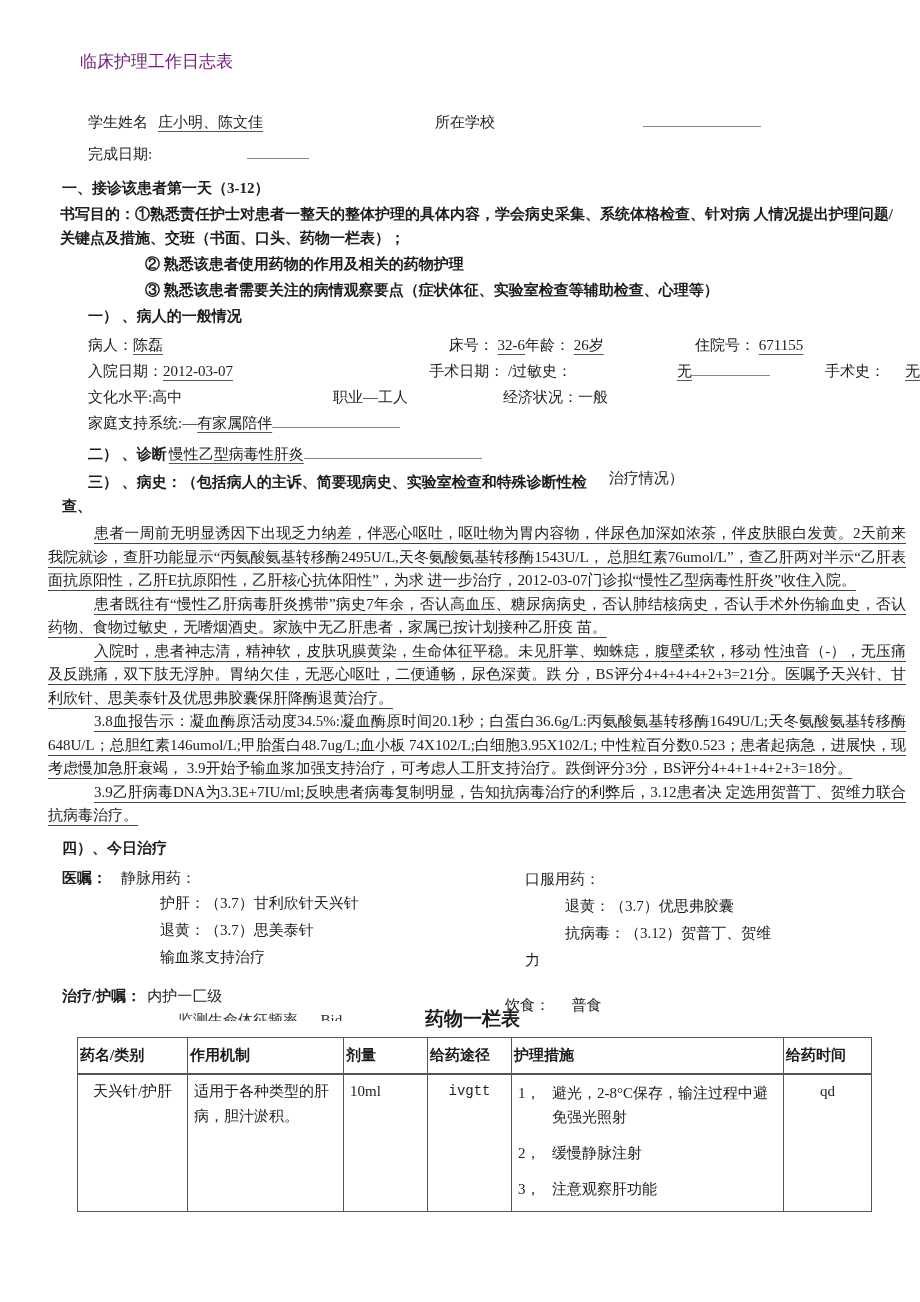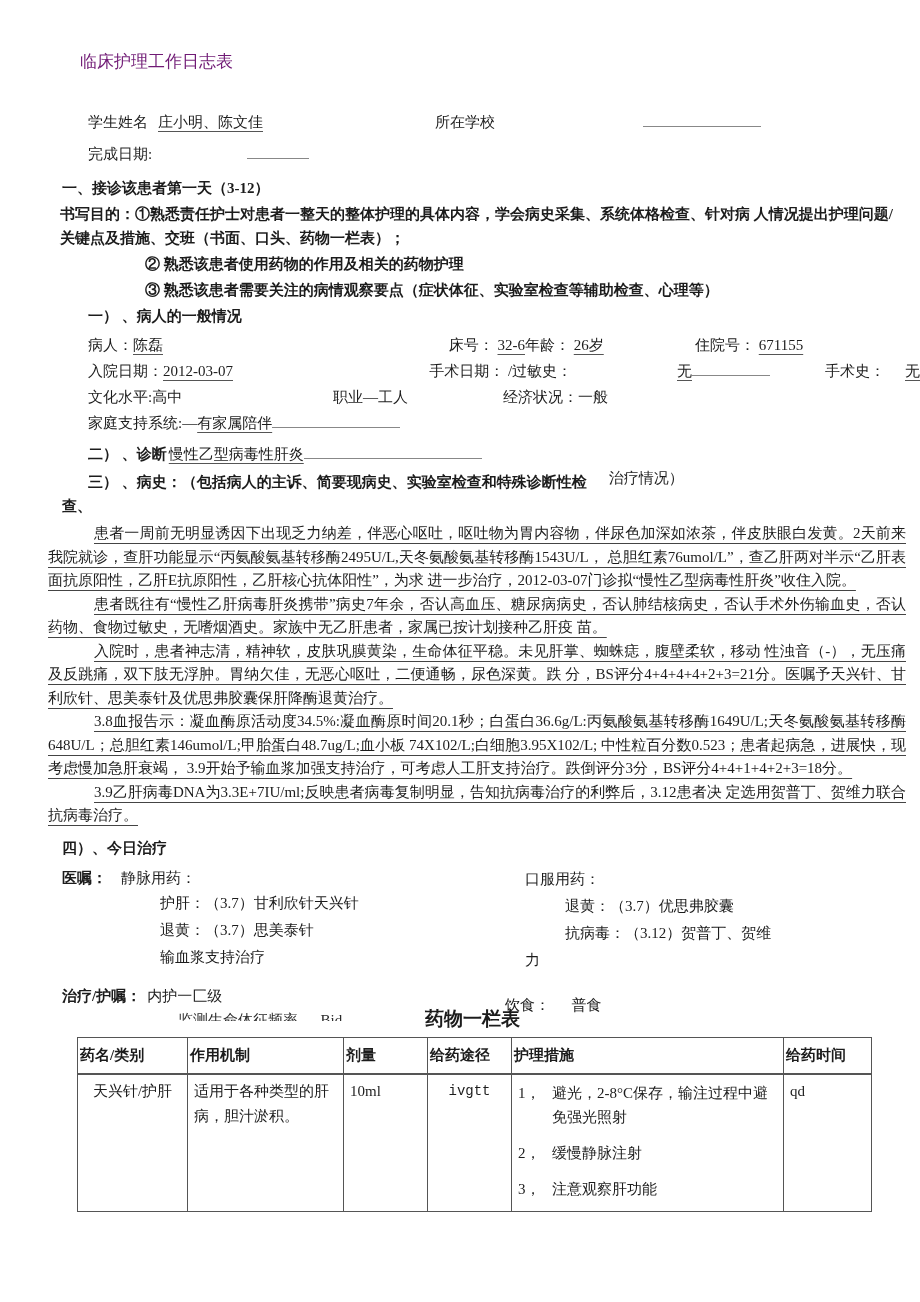--- a/index.html
+++ b/index.html
@@ -75,21 +75,21 @@
     border:1px solid #555; vertical-align:top; padding:4px 6px;
     font-weight:normal; line-height:25px;
   }
   table.drug th { font-weight:bold; text-align:left; border-bottom:2px solid #555; padding:5px 2px; }
   .col-name { width:110px; } .col-mech { width:156px; } .col-dose { width:84px; }
   .col-route { width:84px; } .col-care { width:272px; } .col-time { width:88px; }
   td.name-cell { text-align:center; padding-top:8px; }
   td.mech-cell { padding-top:8px; line-height:30px; }
   td.dose-cell { padding-top:8px; }
   td.route-cell { text-align:center; padding-top:8px; font-family:"Liberation Mono","DejaVu Sans Mono",monospace; font-size:14px; }
-  td.time-cell { text-align:left; padding-top:8px; }
+  td.time-cell { text-align:center; padding-top:8px; }
   .care-item { display:flex; line-height:24px; margin-bottom:6px; }
   .care-num { width:34px; flex:none; }
   .care-txt { flex:1; }
 </style>
 </head>
 <body>
 
 <div class="page">
 
   <div class="doc-title">临床护理工作日志表</div>

